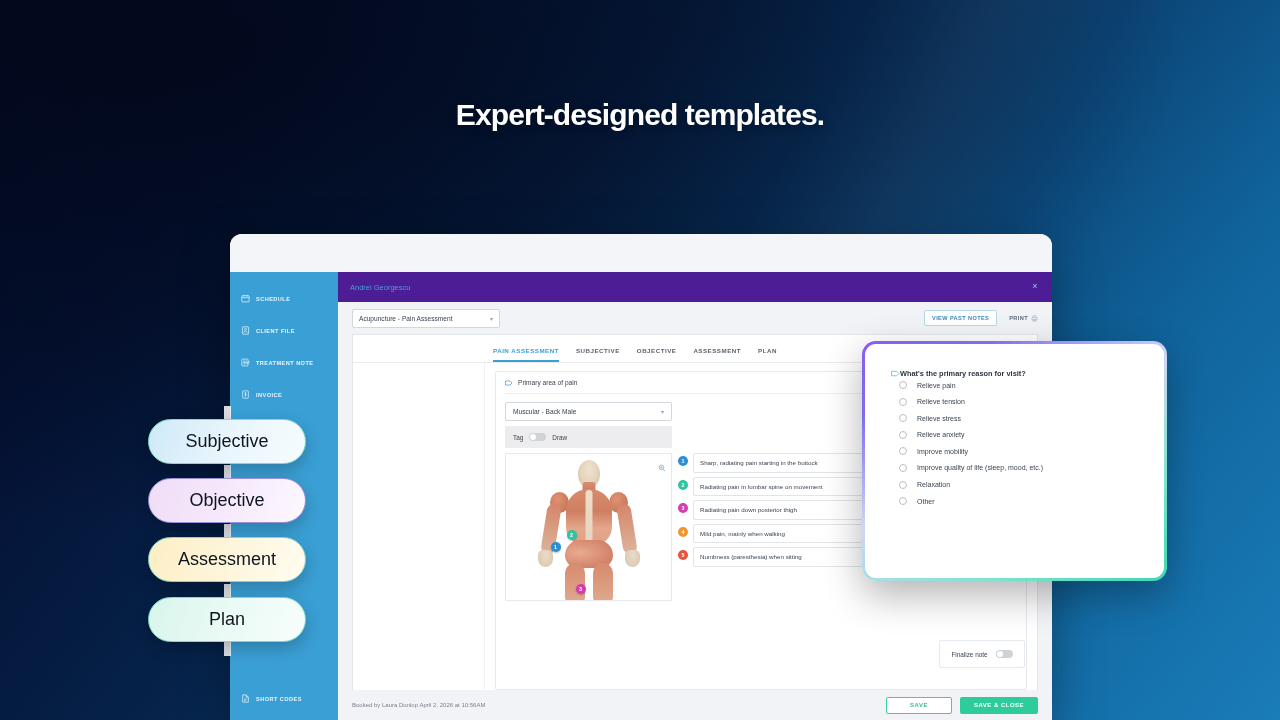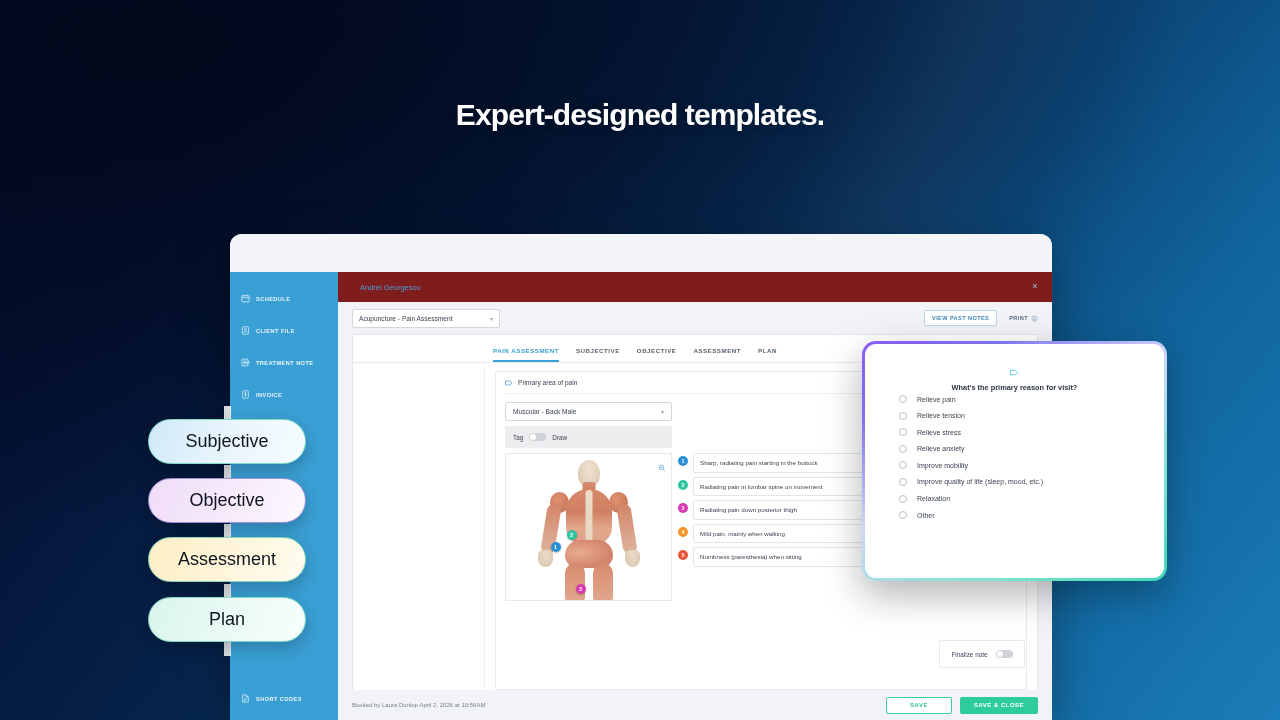--- a/index.html
+++ b/index.html
@@ -84,23 +84,23 @@
   .nav-icon { width: 9px; height: 9px; flex-shrink: 0; opacity: .92; }
   .nav-icon svg { width: 9px; height: 9px; display: block; }
   .nav-bottom {
     position: absolute; bottom: 12px; left: 0; width: 100%;
   }
   .nav-bottom .nav-item { margin-bottom: 0; }
 
   
   .main { flex: 1; display: flex; flex-direction: column; background: #f2f3f7; min-width: 0; }
   .main-head {
-    height: 30px; background: #7f1d1d;
+    height: 30px; background: #4c1d95;
     display: flex; align-items: center;
-    padding: 0 22px;
+    padding: 0 12px;
     position: relative;
   }
   .client-name { font-size: 7.5px; color: #4a9fd8; }
   .close-x {
     position: absolute; right: 12px; top: 9px;
     width: 10px; height: 10px; color: #9ec8e6; font-size: 9px; line-height: 10px; text-align: center;
   }
 
   .toolbar {
     height: 32px;
@@ -270,21 +270,21 @@
     border-radius: 14px;
     padding: 3px;
     background: linear-gradient(150deg, #8b5cf6 0%, #7c6ef0 18%, #cfd6f5 45%, #7fe3cf 75%, #3fd6b3 100%);
     box-shadow: 0 14px 38px rgba(0,0,0,.30);
   }
   .float-inner {
     width: 100%; height: 100%;
     background: #ffffff; border-radius: 11px;
     padding: 25px 26px 0 26px;
   }
-  .q-title { display: flex; align-items: center; gap: 7px; font-size: 7.4px; font-weight: bold; color: #2d3642; margin-bottom: 3px; flex-direction: column; }
+  .q-title { display: flex; align-items: center; font-size: 7.4px; font-weight: bold; color: #2d3642; margin-bottom: 3px; }
   .q-tag-ico { width: 9px; height: 7px; color: #49c8e0; }
   .q-row { display: flex; align-items: center; gap: 10px; margin-bottom: 8.6px; padding-left: 8px; }
   .radio { width: 8px; height: 8px; border: 1px solid #b9c0c9; border-radius: 50%; flex-shrink: 0; background: #fff; }
   .q-label { font-size: 7px; color: #3b4452; }
   .pill-connector { position: absolute; left: 224px; width: 7px; height: 14px; background: #ffffff; opacity: .85; }
   .pill {
     position: absolute; left: 148px;
     width: 158px; height: 45px;
     border-radius: 23px;
     display: flex; align-items: center; justify-content: center;

